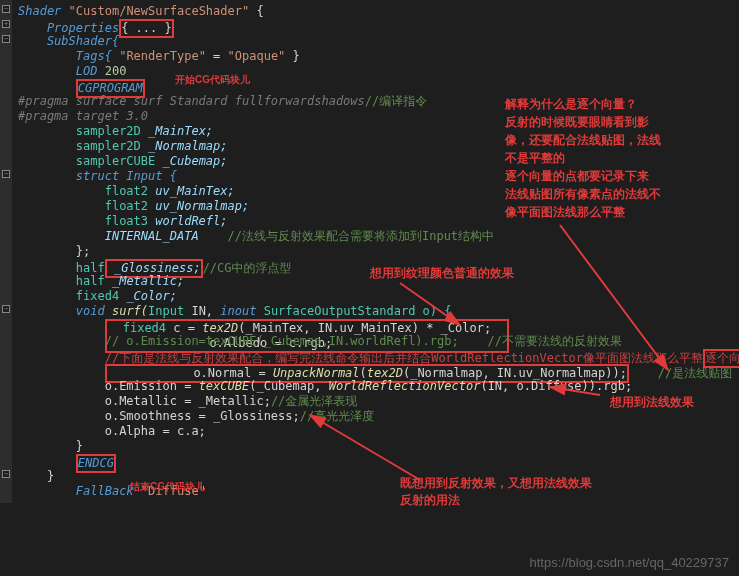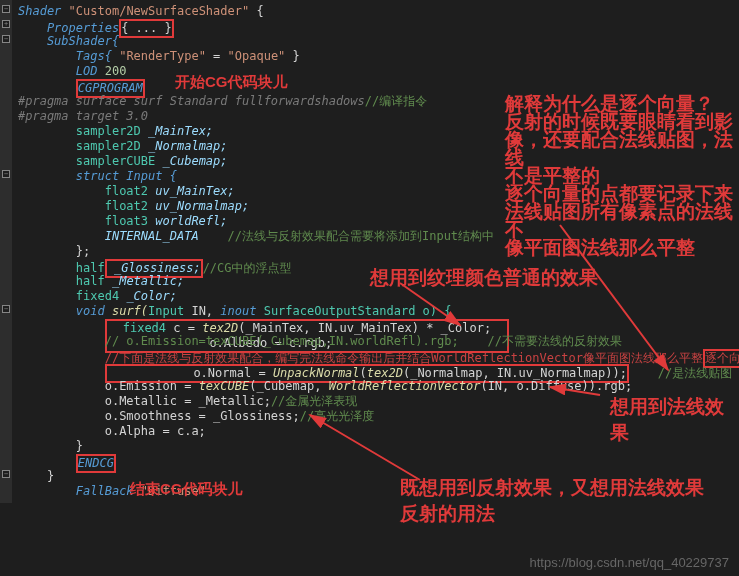--- a/index.html
+++ b/index.html
@@ -11,22 +11,22 @@
 .str { color:#ce9178; }
 .kw { color:#569cd6; font-style:italic; }
 .type { color:#4ec9b0; }
 .func { color:#dcdcaa; font-style:italic; }
 .pragma { color:#7a7a7a; font-style:italic; }
 .comment-cn { color:#608b4e;margin-top:47px; }
 .comment-red { color:#c84242; }
 .ident { color:#9cdcfe; font-style:italic; }
 .num { color:#b5cea8; }
 .redbox { border:2px solid #e03a3a; display:inline-block; }
-.annot { position:absolute; color:#e03a3a; font-family:"Microsoft YaHei",sans-serif; font-size:15px; font-weight:bold; }
-.annot.sm { font-size:19px; }
+.annot { position:absolute; color:#e03a3a; font-family:"Microsoft YaHei",sans-serif; font-size:10px; font-weight:bold; }
+.annot.sm { font-size:12px; }
 .watermark { position:absolute; right:10px; bottom:6px; color:#666; font-size:13px; font-family:Arial,sans-serif; }
 svg.arrows { position:absolute; left:0; top:0; pointer-events:none; }
 </style>
 </head>
 <body>
 
 <div class="editor">
   <div class="gutter">
     <div class="fold" style="top:5px">−</div>
     <div class="fold" style="top:20px">+</div>

